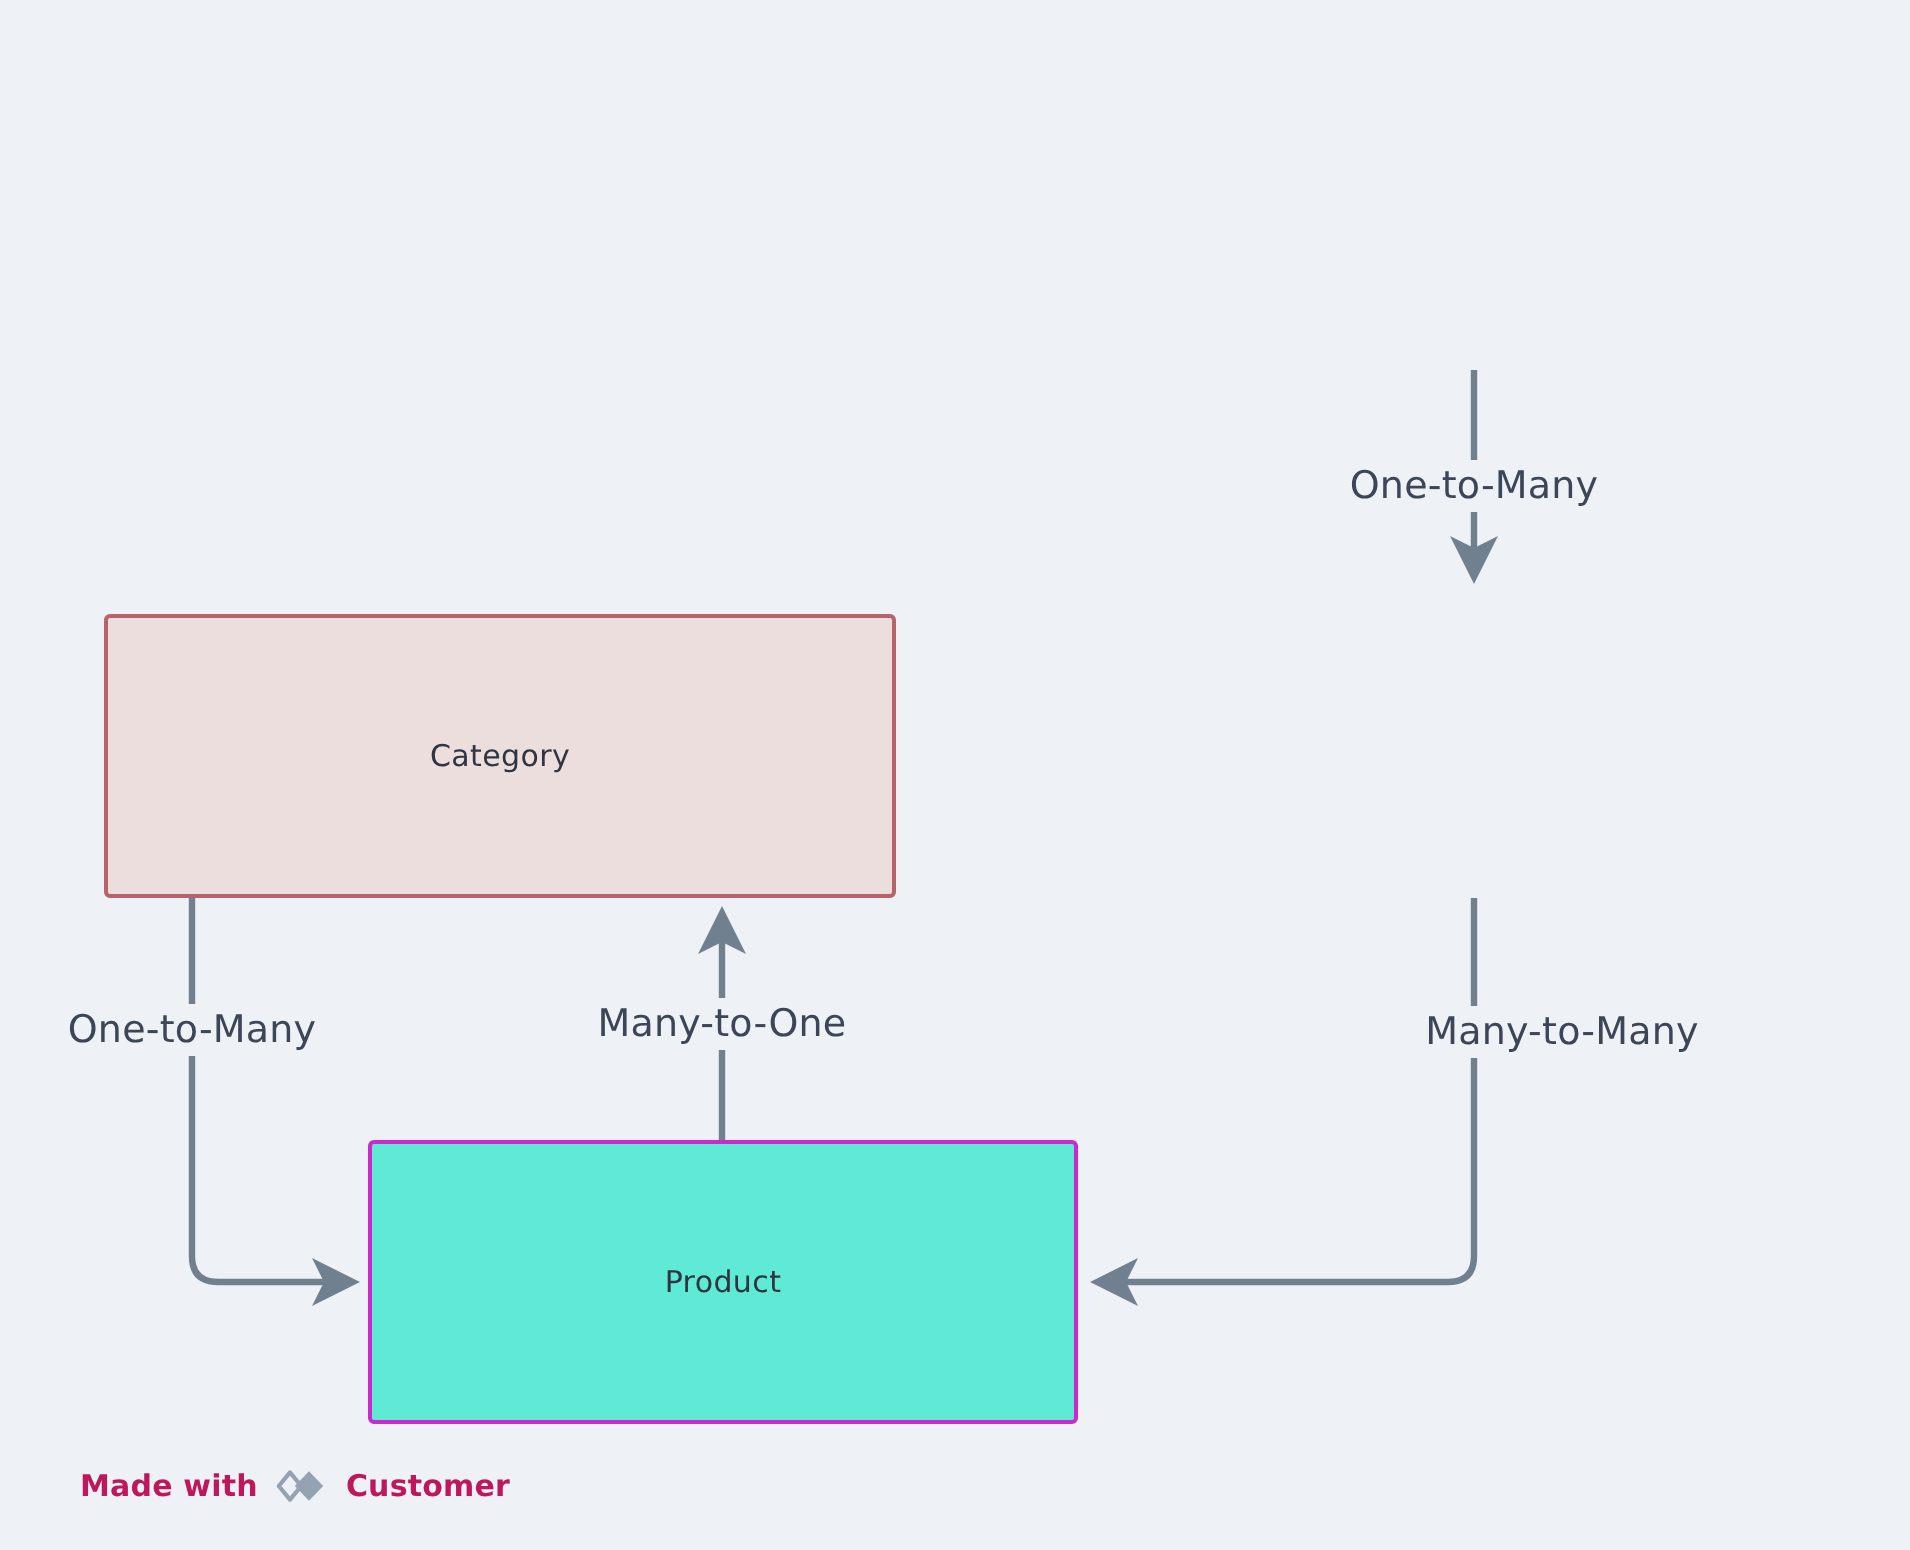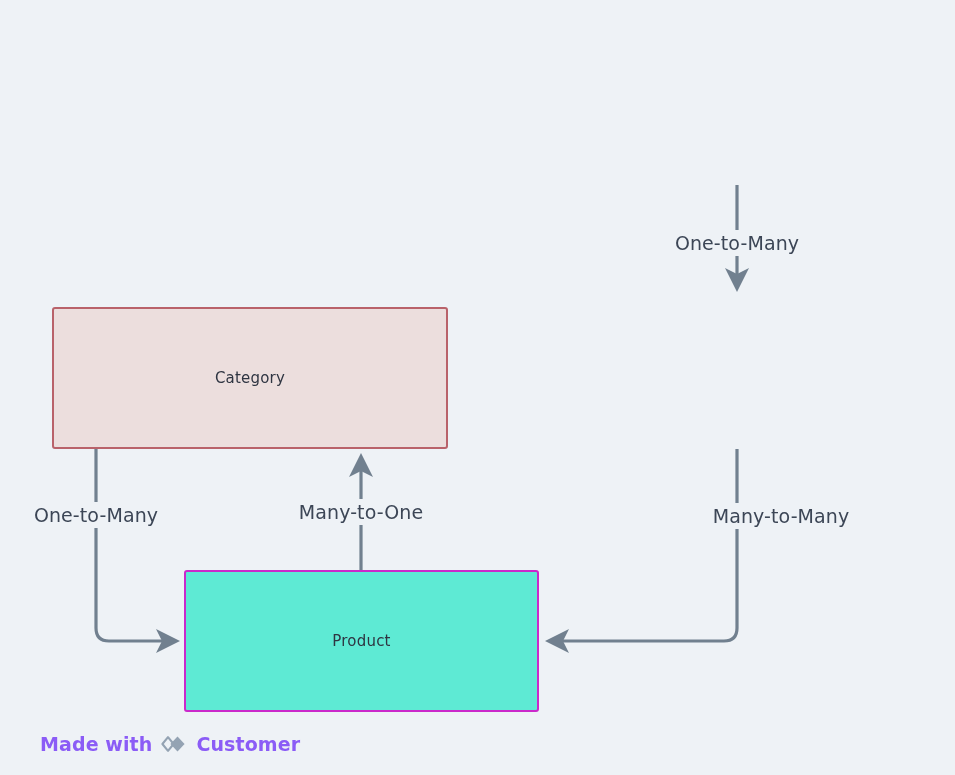--- a/index.html
+++ b/index.html
@@ -56,23 +56,23 @@
   #watermark {
     position: absolute;
     left: 40px;
     top: 733px;
     display: flex;
     align-items: center;
     gap: 7px;
   }
   #watermark .wm-text {
     font-family: "DejaVu Sans", sans-serif;
-    font-size: 19px;
+    font-size: 15px;
     font-weight: bold;
-    color: #8b5cf6;
+    color: #be185d;
     letter-spacing: 0.1px;
   }
   #watermark .wm-logo {
     display: block;
     line-height: 0;
   }
 </style>
 </head>
 <body>
 

